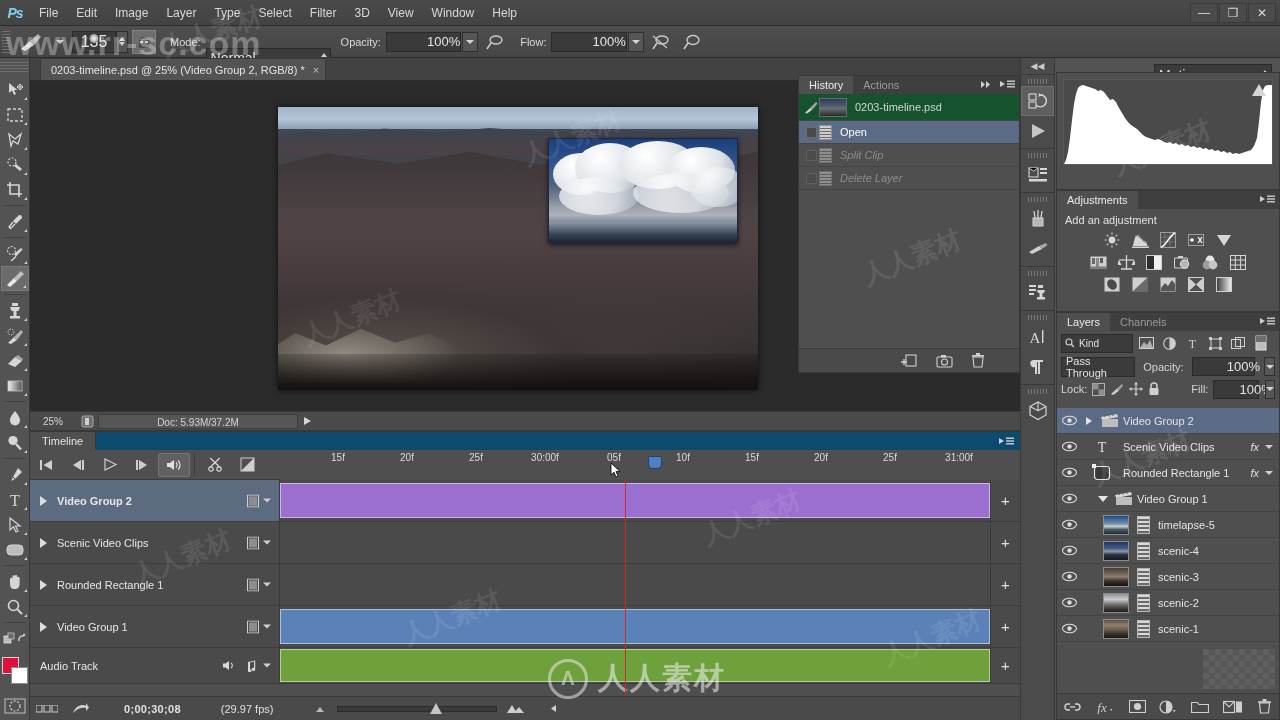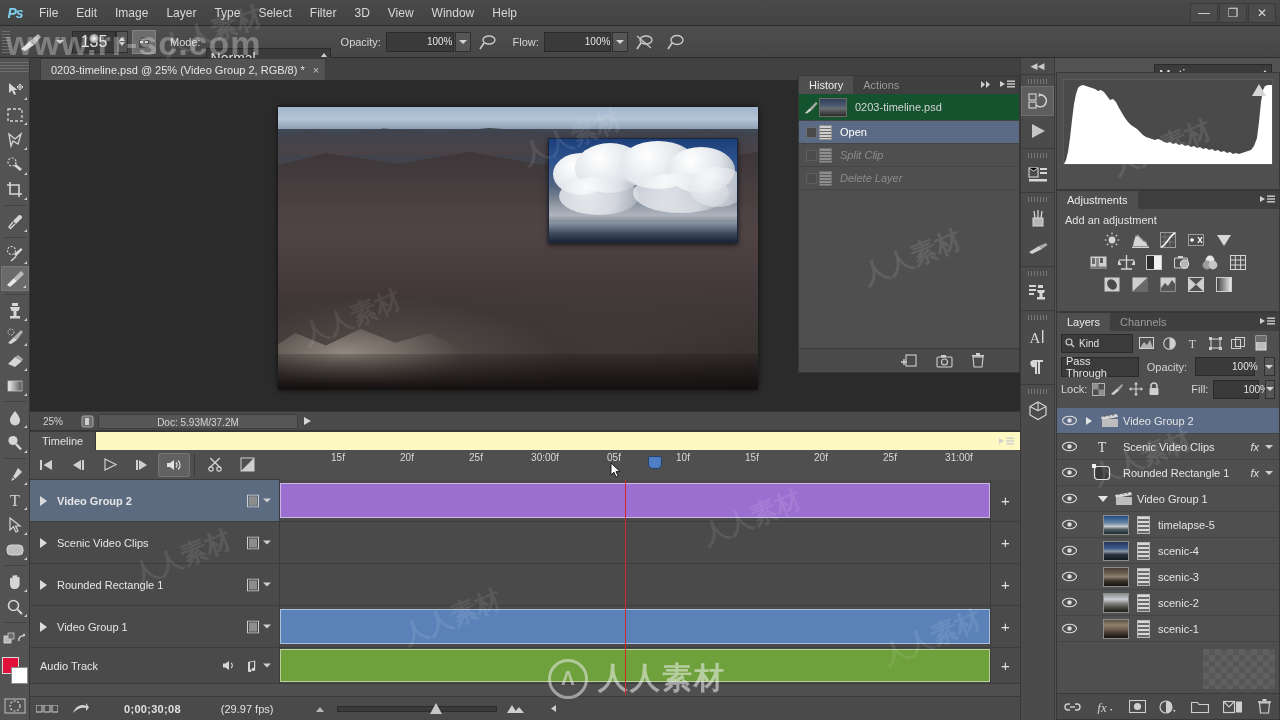--- a/index.html
+++ b/index.html
@@ -72,21 +72,21 @@
   .select-box {
     height: 21px; background: #3b3b3b; border: 1px solid #2a2a2a; color: #e2e2e2;
     display: flex; align-items: center; padding: 0 4px; font-size: 14px; position: relative; margin-top: 33px;
   }
   .select-box .arrows { position: absolute; right: 3px; top: 50%; transform: translateY(-50%);
     display:flex; flex-direction:column; }
   .select-box .arrows i { display:block;width:0;height:0;border-left:3px solid transparent;border-right:3px solid transparent; }
   .select-box .arrows i.up{border-bottom:4px solid #cfcfcf;margin-bottom:2px;}
   .select-box .arrows i.dn{border-top:4px solid #cfcfcf;}
   .value-box { height: 20px; min-width: 42px; background: #3a3a3a; border: 1px solid #2a2a2a;
-    display: flex; align-items: center; justify-content: center; font-size: 10px; color: #e4e4e4; padding-left: 40px; }
+    display: flex; align-items: center; justify-content: center; font-size: 13px; color: #e4e4e4; padding-left: 40px; }
   .drop-btn { width: 16px; height: 20px; background: #565656; border: 1px solid #2f2f2f;
     display: flex; align-items: center; justify-content: center; margin-left: 1px; }
   .drop-btn i { width:0;height:0;border-left:4px solid transparent;border-right:4px solid transparent;border-top:4px solid #d4d4d4; }
   .workspace-sel { position: absolute; right: 8px; top: 5px; width: 118px; height: 21px; }
 
   
   .toolbar {
     position: absolute; left: 0; top: 58px; width: 30px; height: 662px;
     background: #535353; border-right: 1px solid #383838;
     padding-top: 4px;
@@ -173,21 +173,21 @@
   .ds-icon { width: 22px; display:flex; align-items:center; justify-content:center; }
   .doc-info { flex: 0 0 200px; text-align: center; background: #565656; height: 15px;
     line-height: 15px; border:1px solid #3d3d3d; }
   .ds-play { width: 18px; display:flex; align-items:center; justify-content:center; }
 
   
   .timeline-panel {
     position: absolute; left: 30px; top: 431px; width: 990px; height: 289px;
     background: #4f4f4f; border-top: 1px solid #383838;
   }
-  .tl-tabrow { height: 18px; background: #fef9c3; display:flex; align-items:center; position:relative; }
+  .tl-tabrow { height: 18px; background: #0c4a6e; display:flex; align-items:center; position:relative; }
   .tl-tab { height: 18px; background:#4f4f4f; padding: 0 12px; font-size:11px; color:#e2e2e2;
     display:flex; align-items:center; border-right:1px solid #383838; }
   .tl-menu { position:absolute; right:6px; top:4px; }
   .tl-toolrow { height: 30px; display: flex; align-items: center; background:#4f4f4f;
     border-bottom: 1px solid #3b3b3b; }
   .tl-btn { width: 32px; height: 24px; display:flex; align-items:center; justify-content:center; }
   .tl-btn.on { background:#616161; border:1px solid #757575; border-radius:2px; }
   .tl-sep { width:1px; height:22px; background:#3b3b3b; margin:0 4px; }
 
   .ruler { position:absolute; left:250px; top:18px; right:0; height:45px;

